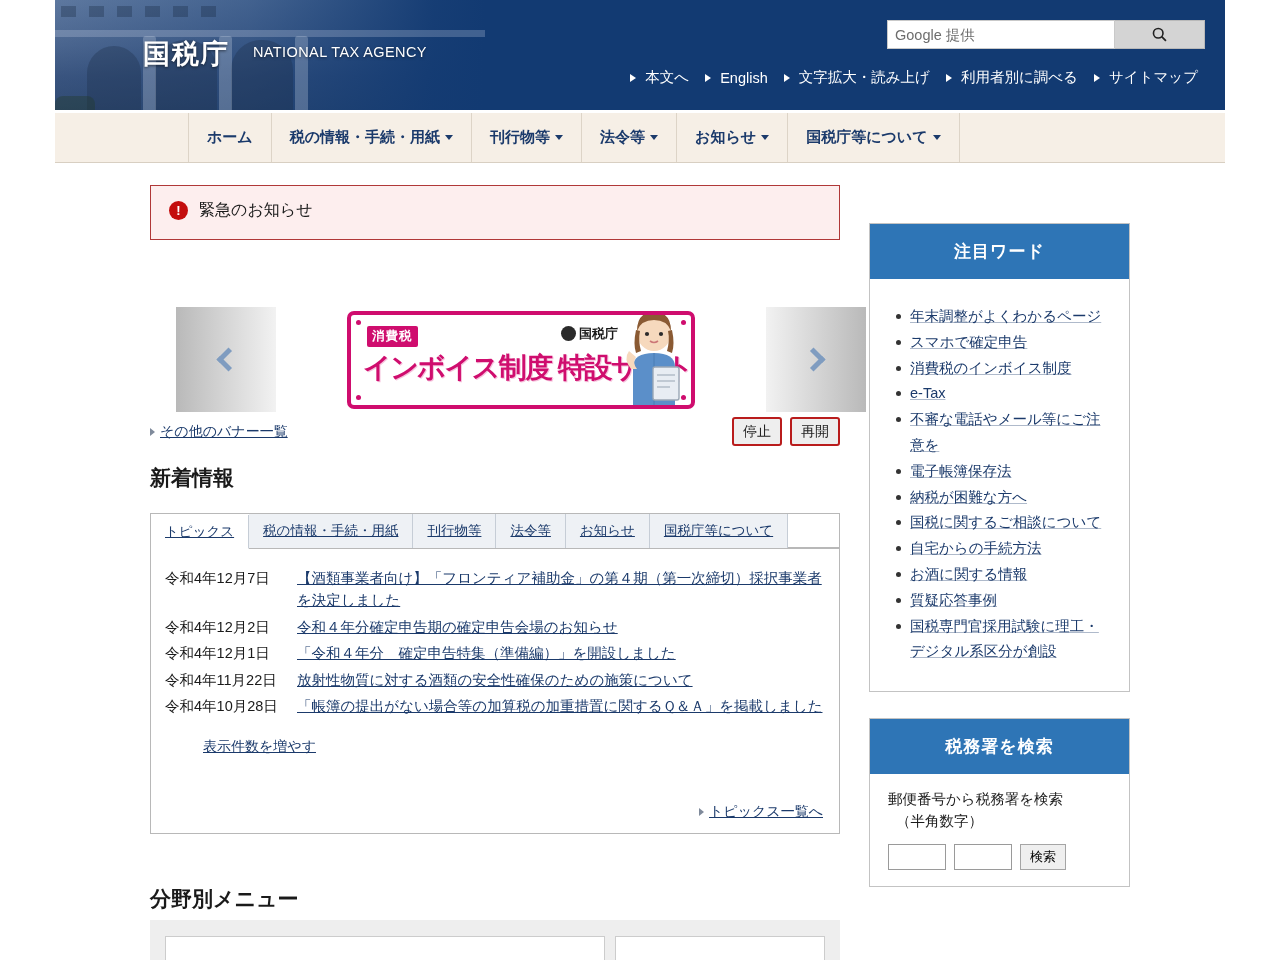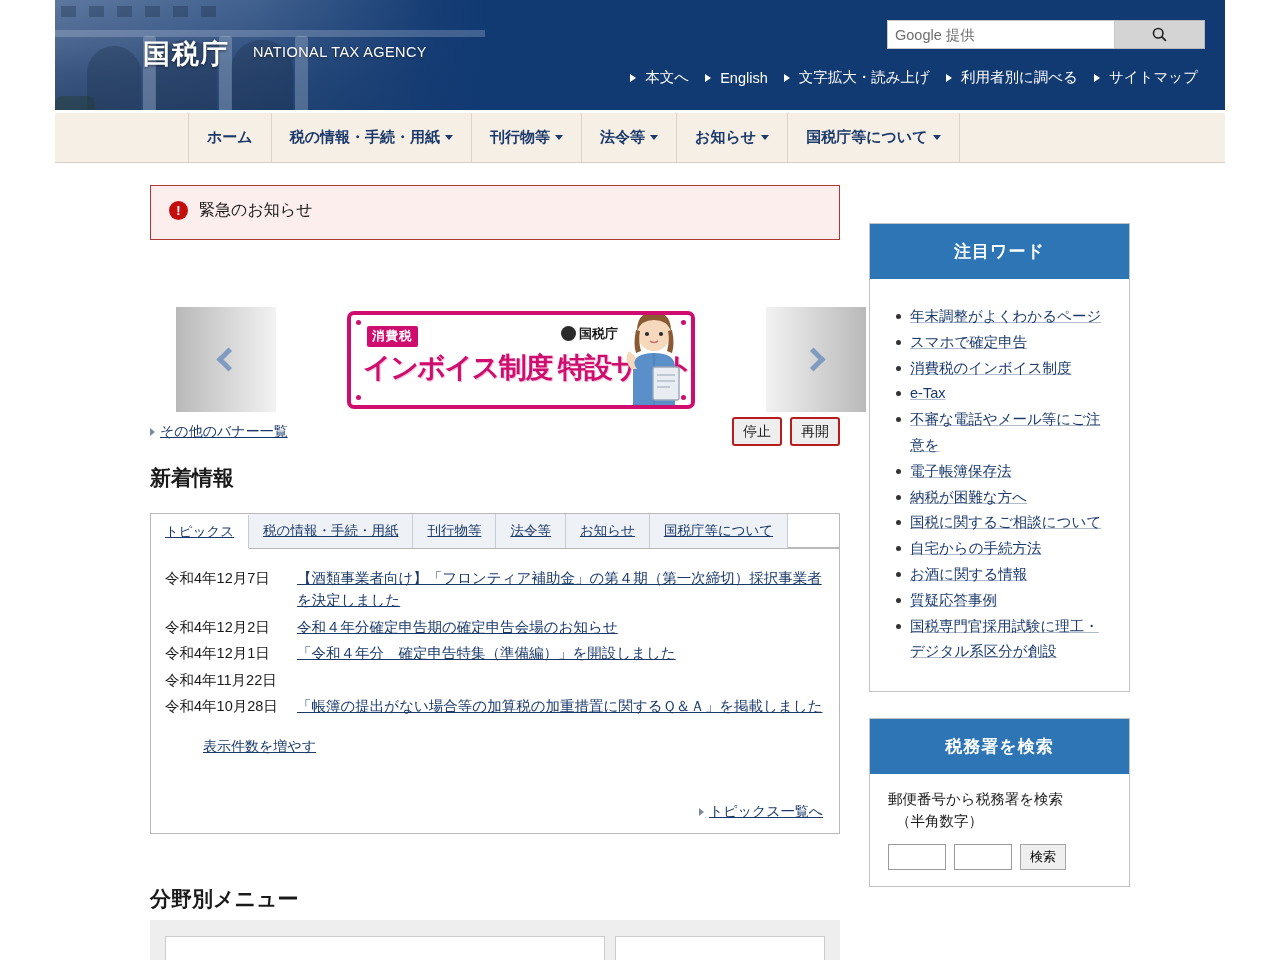--- a/index.html
+++ b/index.html
@@ -472,20 +472,21 @@
         <div class="news-row">
           <div class="news-date">令和4年12月2日</div>
           <a class="news-link">令和４年分確定申告期の確定申告会場のお知らせ</a>
         </div>
         <div class="news-row">
           <div class="news-date">令和4年12月1日</div>
           <a class="news-link">「令和４年分　確定申告特集（準備編）」を開設しました</a>
         </div>
         <div class="news-row">
           <div class="news-date">令和4年11月22日</div>
+          <a class="news-link">放射性物質に対する酒類の安全性確保のための施策について</a>
         </div>
         <div class="news-row">
           <div class="news-date">令和4年10月28日</div>
           <a class="news-link">「帳簿の提出がない場合等の加算税の加重措置に関するＱ＆Ａ」を掲載しました</a>
         </div>
         <a class="more-link">表示件数を増やす</a>
       </div>
 
       <div class="news-foot">
         <span class="tri-sm"></span>

